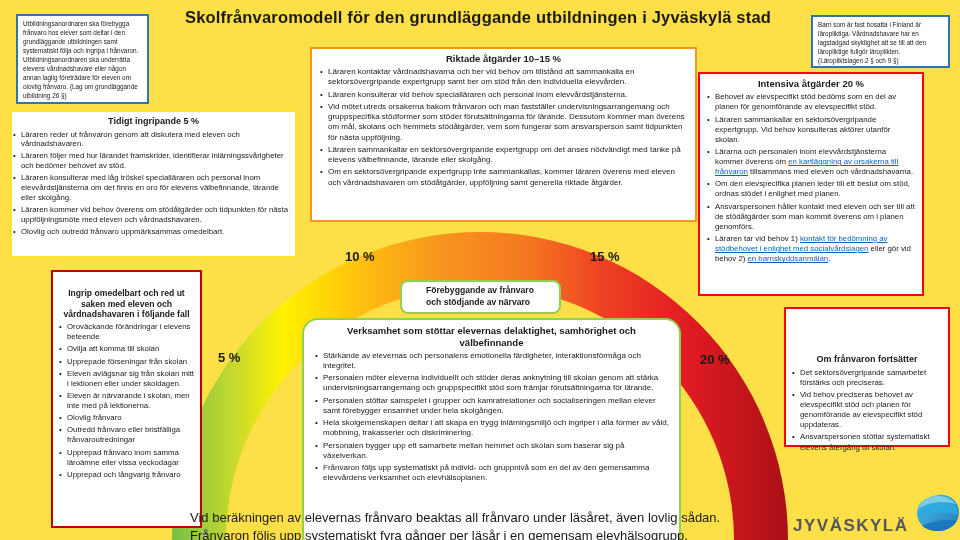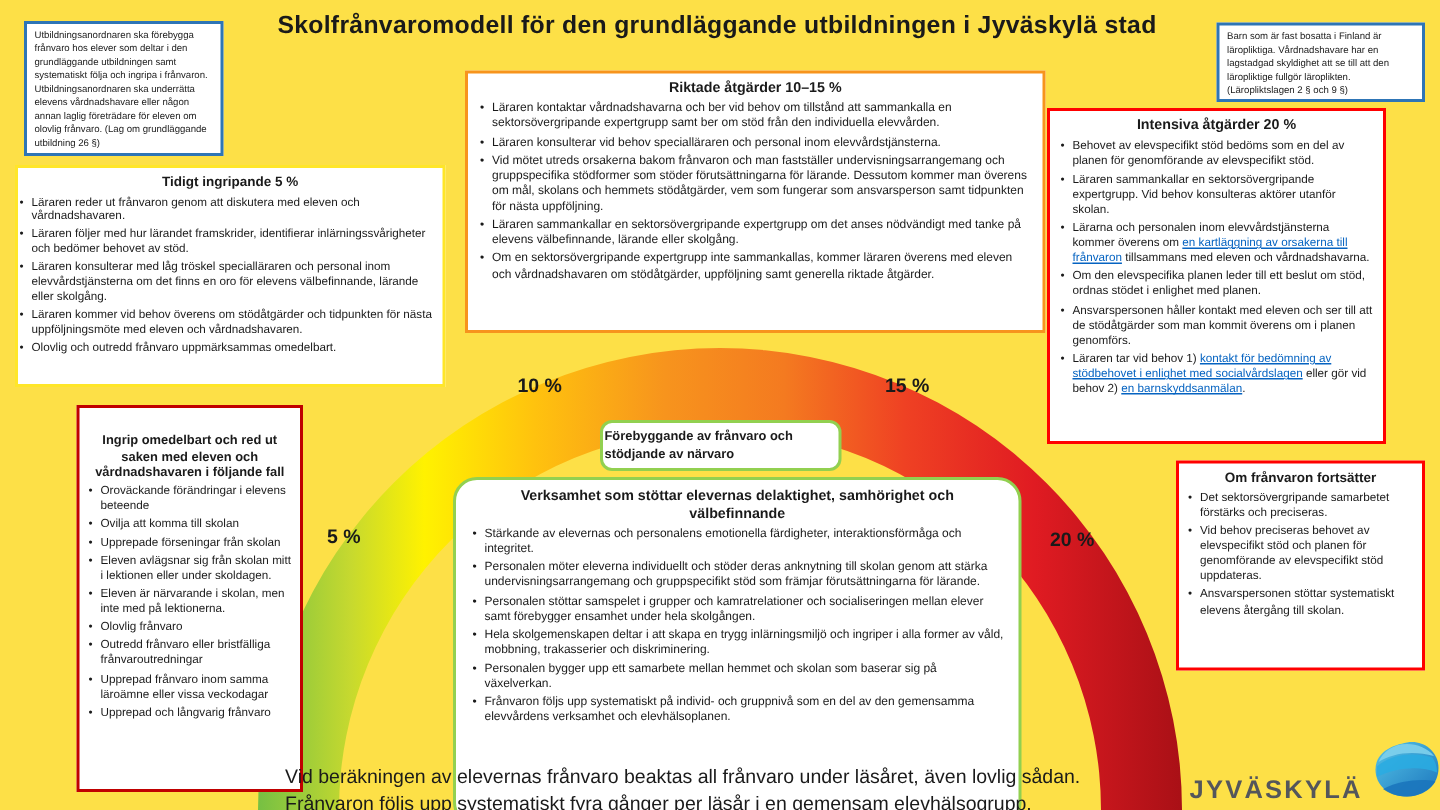--- a/index.html
+++ b/index.html
@@ -27,23 +27,23 @@
     padding:4px 7px;font-size:8px;line-height:1.28;}
   .box-targeted h3{font-size:9.5px;}
   .box-intensive{left:698px;top:72px;width:226px;height:224px;border:2px solid var(--c-red-border);
     padding:4px 6px;font-size:7.8px;line-height:1.3;}
   .box-intensive h3{font-size:9.5px;}
   .box-immediate{left:11px;top:270px;width:151px;height:258px;border:2px solid var(--c-darkred-border);
     padding:16px 5px;font-size:7.8px;line-height:1.3;margin-left:40px;}
   .box-immediate h3{font-size:8.6px;line-height:1.25;}
   .box-continued{left:784px;top:307px;width:166px;height:140px;border:2px solid var(--c-red-border);
     padding:4px 5px;font-size:7.8px;line-height:1.3;}
-  .box-continued h3{font-size:9px;}
+  .box-continued h3{font-size:9px;margin-top:41px;}
   .box-prevention{left:400px;top:280px;width:161px;height:34px;border:2px solid var(--c-green-border);
-    border-radius:8px;padding:3px 1px;font-size:8.6px;font-weight:bold;line-height:1.35;}
+    border-radius:8px;padding:3px 24px;font-size:8.6px;font-weight:bold;line-height:1.35;}
   .box-activity{left:302px;top:318px;width:379px;height:233px;border:2px solid var(--c-green-border);
     border-radius:16px;padding:5px 10px;font-size:8px;line-height:1.28;}
   .box-activity h3{font-size:9.5px;line-height:1.25;}
   .pct-label{position:absolute;font-size:13px;font-weight:bold;z-index:3;}
   .pct-5{left:218px;top:350px;}
   .pct-10{left:345px;top:249px;}
   .pct-15{left:590px;top:249px;}
   .pct-20{left:700px;top:352px;text-align:center;}
   .footer-note{position:absolute;left:190px;top:509px;width:548px;font-size:13px;line-height:1.35;z-index:2;}
   .doclink{color:var(--c-link);text-decoration:underline;cursor:pointer;}

